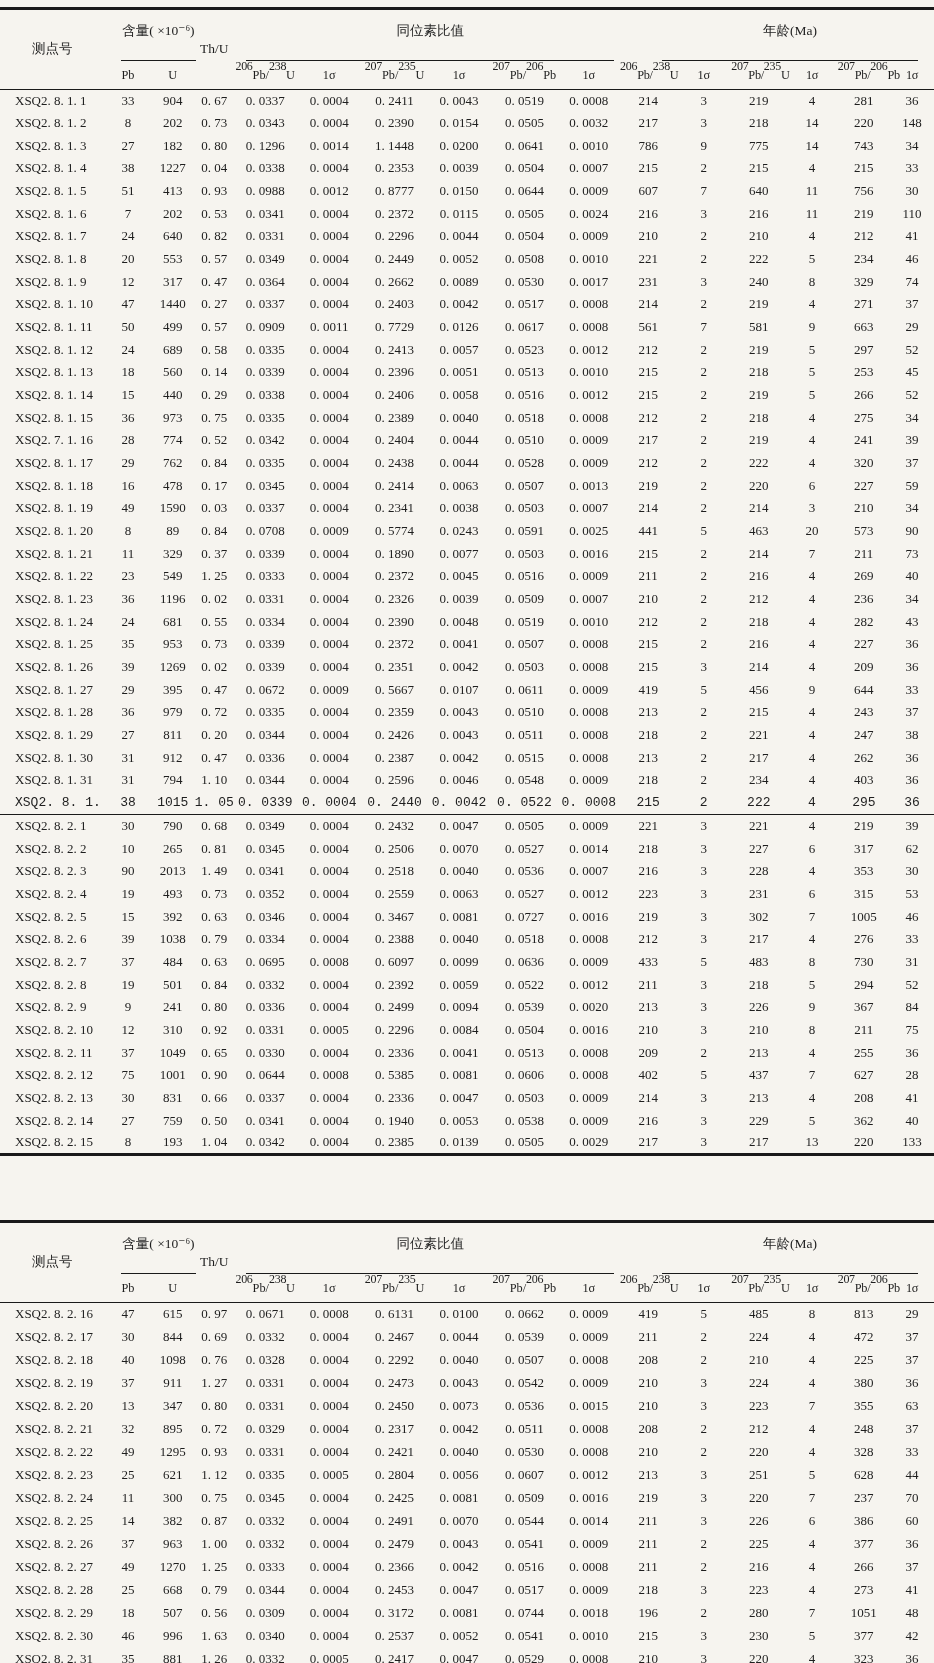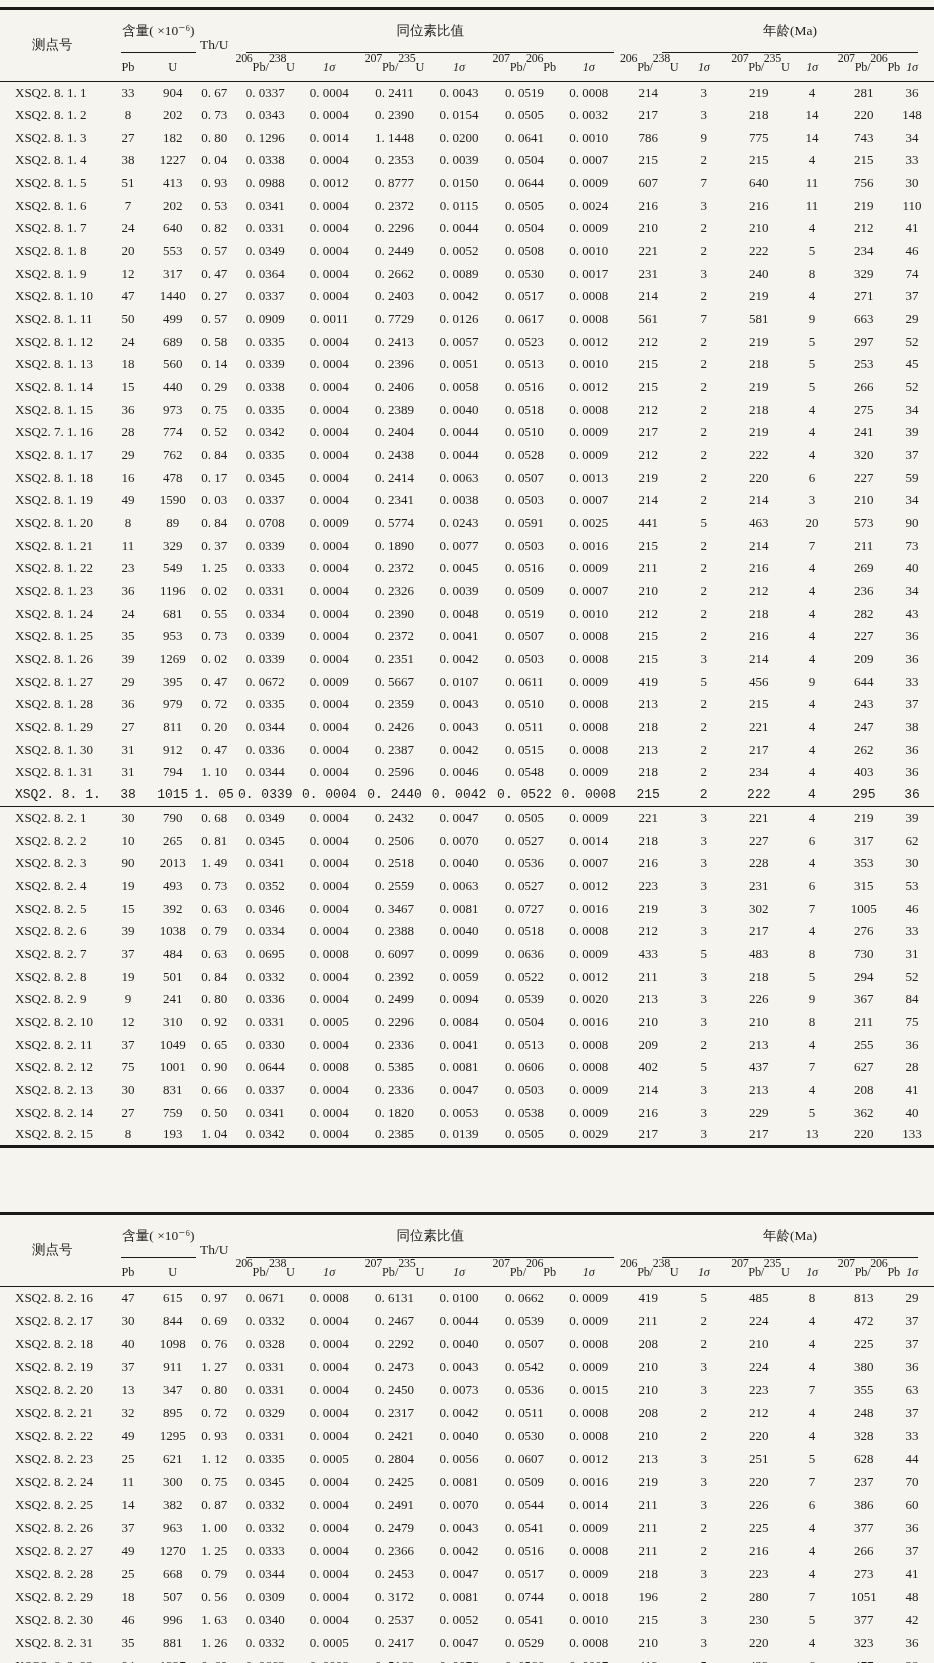--- a/index.html
+++ b/index.html
@@ -13,26 +13,26 @@
   table.data-table {
     width:100%; border-collapse:collapse; table-layout:fixed;
     border-top:3px solid var(--rule); border-bottom:3px solid var(--rule);
   }
   .lower-wrap { margin-top:64px; }
   thead { border-bottom:1.6px solid var(--rule); }
   th { font-weight:normal; padding:0; }
   .h1 th { height:27px; vertical-align:bottom; padding-bottom:2px; font-size:13.5px; }
   .h1 th.vmid { vertical-align:middle; padding-bottom:0;font-family:Liberation Serif, serif; }
   .h2 th { height:26px; vertical-align:middle; font-size:12.3px; white-space:nowrap; }
-  .grp-line { display:block; padding-bottom:12px; border-bottom:1.3px solid var(--rule); }
+  .grp-line { display:block; padding-bottom:20px; border-bottom:1.3px solid var(--rule); }
   .grp-content .grp-line { margin:0 -2px 0 16px; }
   .grp-iso .grp-line { margin:12px 6px 0 12px; }
   .grp-age .grp-line { margin:0 16px 0 42px; }
   sup { font-size:12px; line-height:0; position:relative; top:-4px; letter-spacing:-0.3px; }
-  .sig { font-style:italic; }
+  .sig { }
   .agecol { font-size:11.9px; letter-spacing:-0.3px; }
   td { text-align:center; font-size:13px; padding:0; white-space:nowrap; overflow:hidden; }
   .t1 td { height:22.68px; }
   .t2 td { height:23.05px; }
   td.spot { text-align:left; padding-left:15px; }
   tr.section-end td { border-bottom:1.8px solid var(--rule);font-family:Liberation Mono, monospace; }
 </style>
 </head>
 <body>
 
@@ -899,21 +899,21 @@
           <td>208</td>
           <td>41</td>
         </tr>
         <tr>
           <td class="spot">XSQ2. 8. 2. 14</td>
           <td>27</td>
           <td>759</td>
           <td>0. 50</td>
           <td>0. 0341</td>
           <td>0. 0004</td>
-          <td>0. 1820</td>
+          <td>0. 1940</td>
           <td>0. 0053</td>
           <td>0. 0538</td>
           <td>0. 0009</td>
           <td>216</td>
           <td>3</td>
           <td>229</td>
           <td>5</td>
           <td>362</td>
           <td>40</td>
         </tr>

